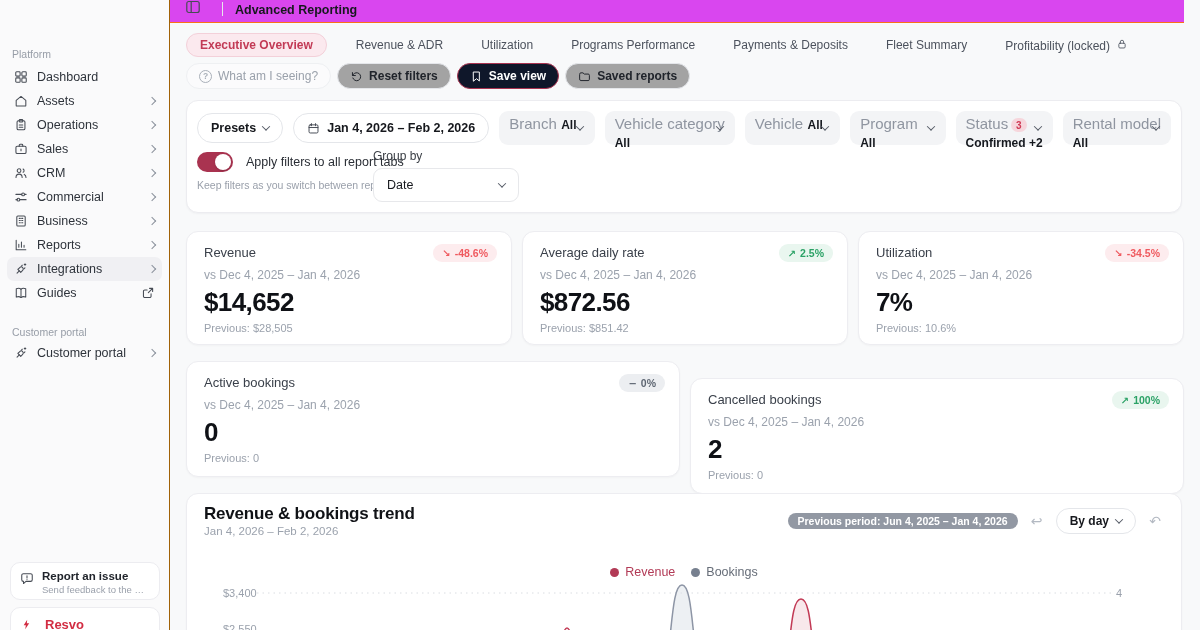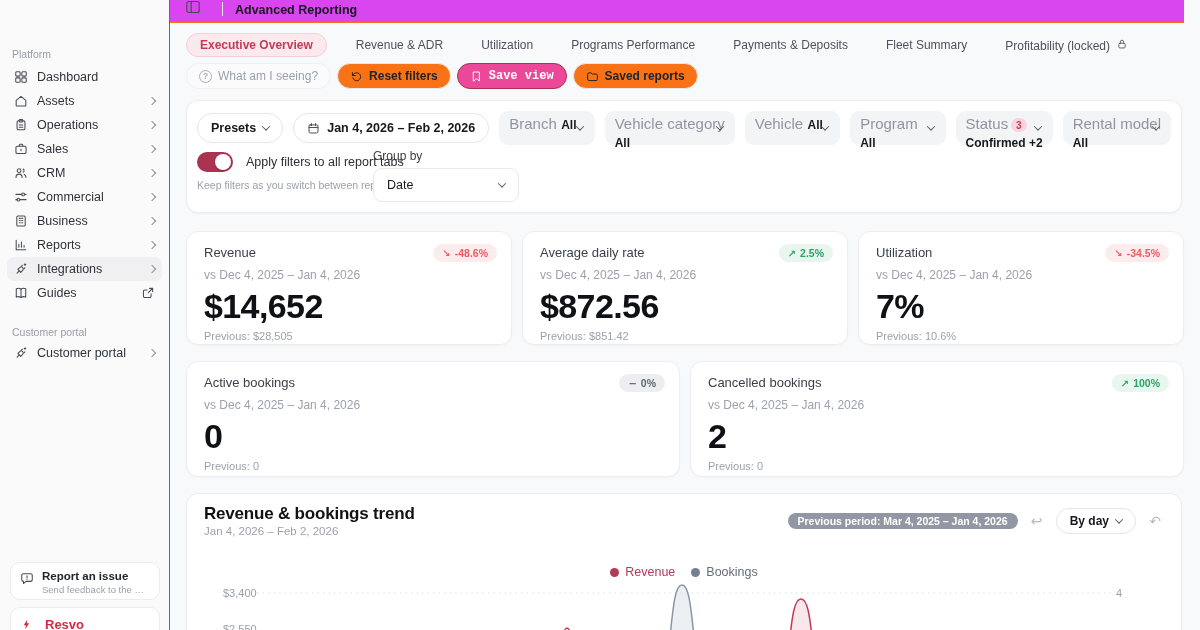--- a/index.html
+++ b/index.html
@@ -49,23 +49,23 @@
   .tab { font-size:12px; color:#4c525d; padding:5px 9px; border-radius:14px;
     display:flex; align-items:center; gap:6px; cursor:pointer; white-space:nowrap; }
   .tab.active { background:#fbe9ee; color:#c23a55; border:1px solid #f3d0d9;
     padding:4px 13px; font-weight:600; }
   .lock-icon svg { width:12px; height:12px; fill:none; stroke:#555b66; stroke-width:1.2;
     stroke-linecap:round; stroke-linejoin:round; }
   
   .toolbar { position:absolute; left:186px; top:63px; display:flex; gap:6px; }
   .btn { height:26px; border-radius:14px; display:flex; align-items:center; gap:6px;
     padding:0 12px; font-size:12px; font-weight:600; color:#20242b;
-    background:#f97316; border:1px solid #e4e6ea; cursor:pointer; white-space:nowrap; }
+    background:#a3a3a3; border:1px solid #e4e6ea; cursor:pointer; white-space:nowrap; }
   .btn.ghost { background:#fbfbfc; border-color:#eef0f2; color:#9aa1ab; font-weight:400; }
-  .btn.primary { background:#ec4899; border-color:#a93350; color:#fff;font-family:Liberation Mono, monospace; }
+  .btn.primary { background:#0f172a; border-color:#a93350; color:#fff; }
   .btn .micon { width:13px; height:13px; display:flex; }
   .btn.primary .micon svg { stroke:#fff; }
   .btn .micon svg { stroke:#20242b; }
   .qcircle { width:13px; height:13px; border:1.2px solid #a9b0b9; border-radius:50%;
     display:flex; align-items:center; justify-content:center; font-size:8.5px;
     color:#a9b0b9; font-weight:700; }
   
   .filter-card { position:absolute; left:186px; top:100px; width:996px; height:113px;
     background:#fff; border:1px solid #ececf0; border-radius:12px;
     box-shadow:0 1px 2px rgba(16,24,40,.04); }
@@ -104,21 +104,21 @@
   .mcard { position:absolute; background:#fff; border:1px solid #ededf1; border-radius:12px;
     box-shadow:0 1px 2px rgba(16,24,40,.03); padding:13px 17px; }
   .mtitle { font-size:13px; color:#3a404a; font-weight:500; }
   .mbadge { position:absolute; right:14px; top:12px; display:flex; align-items:center;
     gap:4px; font-size:10.5px; font-weight:600; padding:3px 9px; border-radius:12px; }
   .mbadge .arr { font-family:"DejaVu Sans",sans-serif; font-size:10px; }
   .badge-down { background:#fdecee; color:#ef5a5f; }
   .badge-up { background:#e9f6ef; color:#2ba266; }
   .badge-flat { background:#eceef1; color:#5e6672; }
   .mvs { margin-top:8px; font-size:12px; color:#9ba2ad; }
-  .mvalue { margin-top:5px; font-size:34px; font-weight:700; letter-spacing:-0.6px; color:#0f1116; }
+  .mvalue { margin-top:5px; font-size:26px; font-weight:700; letter-spacing:-0.6px; color:#0f1116; }
   .mprev { margin-top:4px; font-size:11px; color:#9ba2ad; }
   
   .chart-card { position:absolute; left:186px; top:493px; width:996px; height:160px;
     background:#fff; border:1px solid #ededf1; border-radius:12px;
     box-shadow:0 1px 2px rgba(16,24,40,.03); }
   .ctitle { position:absolute; left:17px; top:10px; font-size:17px; font-weight:700;
     letter-spacing:-0.2px; color:#101216; }
   .csub { position:absolute; left:17px; top:31px; font-size:11.5px; color:#9ba2ad; }
   .cctrls { position:absolute; right:14px; top:14px; display:flex; align-items:center; gap:7px; }
   .pp-badge { background:#9298a3; color:#fff; font-size:10.5px; font-weight:600;
@@ -486,37 +486,37 @@
     <div class="mtitle">Active bookings</div>
     <div class="mbadge badge-flat">
       <span class="arr">−</span>
       <span>0%</span>
     </div>
     <div class="mvs">vs Dec 4, 2025 – Jan 4, 2026</div>
     <div class="mvalue">0</div>
     <div class="mprev">Previous: 0</div>
   </div>
 
-  <div class="mcard" style="left:690px;top:361px;width:494px;height:116px;">
+  <div class="mcard" style="left:690px;top:378px;width:494px;height:116px;">
     <div class="mtitle">Cancelled bookings</div>
     <div class="mbadge badge-up">
       <span class="arr">↗</span>
       <span>100%</span>
     </div>
     <div class="mvs">vs Dec 4, 2025 – Jan 4, 2026</div>
     <div class="mvalue">2</div>
     <div class="mprev">Previous: 0</div>
   </div>
 
   <div class="chart-card">
     <div class="ctitle">Revenue &amp; bookings trend</div>
     <div class="csub">Jan 4, 2026 – Feb 2, 2026</div>
 
     <div class="cctrls">
-      <span class="pp-badge">Previous period: Mar 4, 2025 – Jan 4, 2026</span>
+      <span class="pp-badge">Previous period: Jun 4, 2025 – Jan 4, 2026</span>
       <span class="icon-btn">↩</span>
       <span class="byday">
         <span>By day</span>
         <span class="chev-down"></span>
       </span>
       <span class="icon-btn">↶</span>
     </div>
 
     <div class="legend">
       <span class="legend-item">

